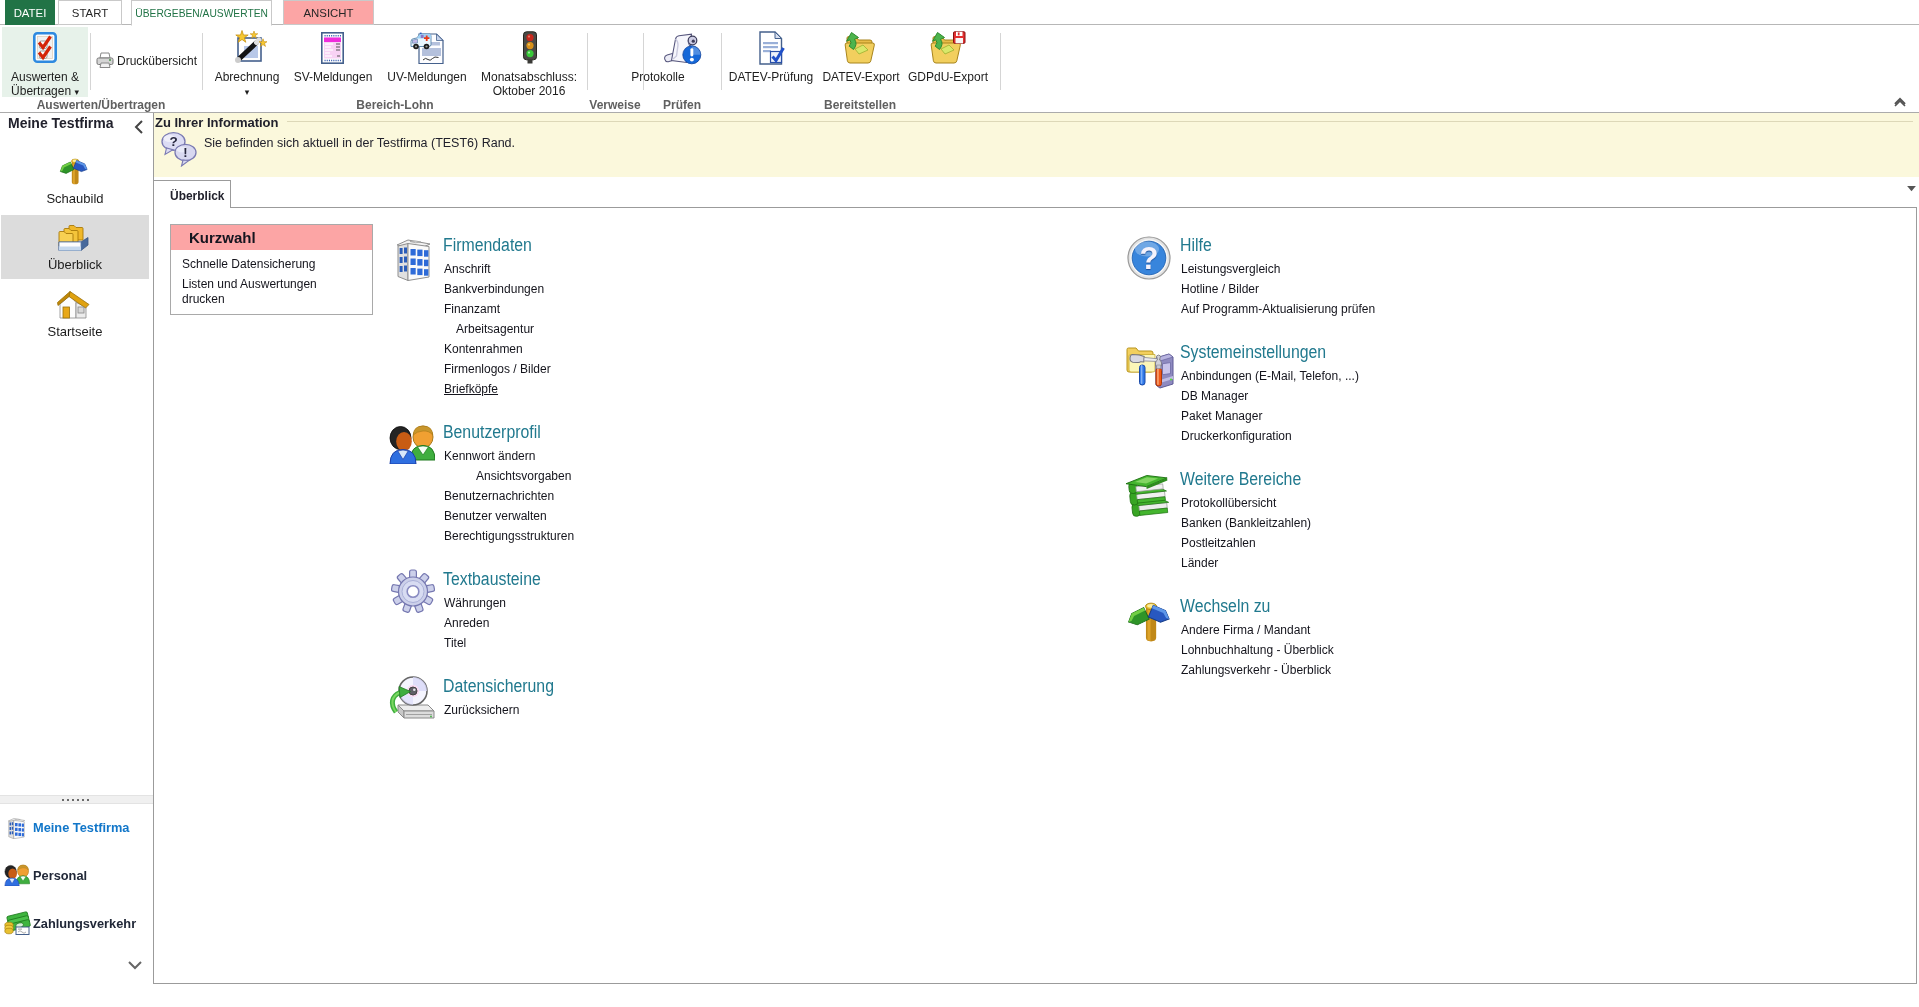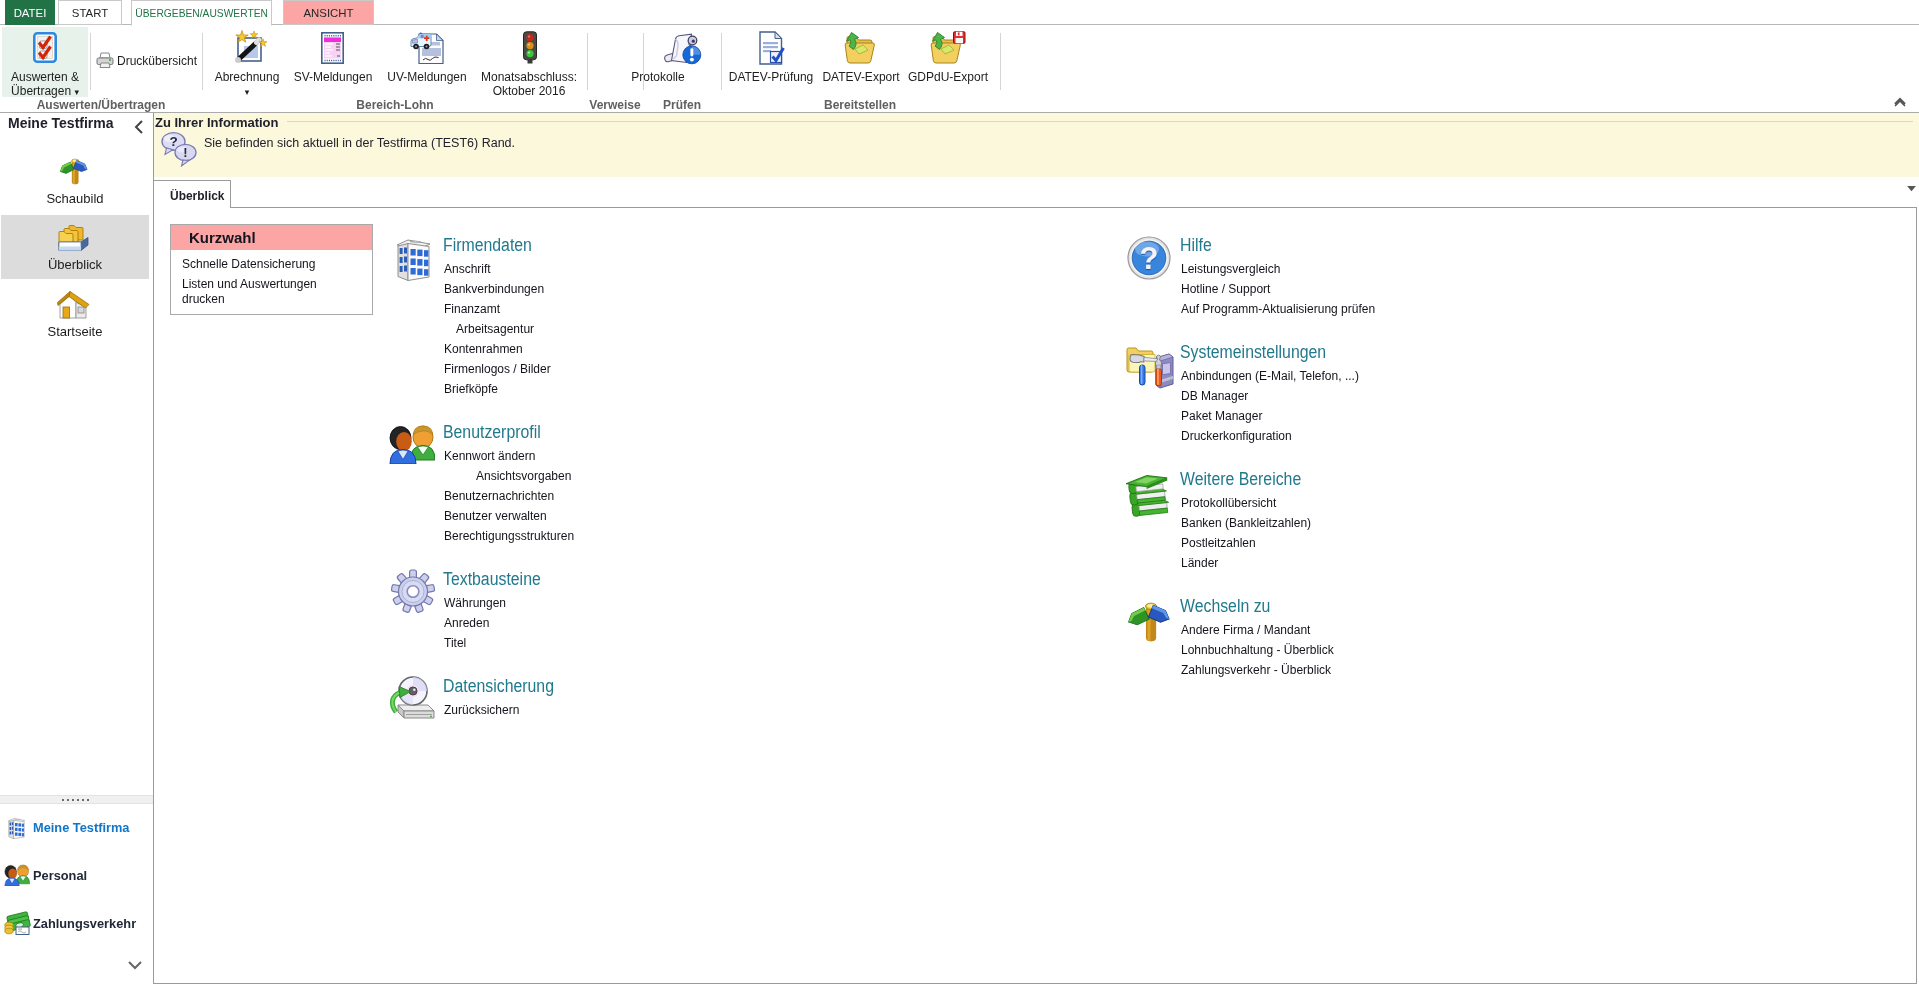--- a/index.html
+++ b/index.html
@@ -147,21 +147,21 @@
   </div>
 
   <div class="sec" id="sec-firmendaten">
     <div class="hdr" style="left:443px; top:235px;">Firmendaten</div>
     <div class="lnk" style="left:444px; top:262px;">Anschrift</div>
     <div class="lnk" style="left:444px; top:282px;">Bankverbindungen</div>
     <div class="lnk" style="left:444px; top:302px;">Finanzamt</div>
     <div class="lnk" style="left:456px; top:322px;">Arbeitsagentur</div>
     <div class="lnk" style="left:444px; top:342px;">Kontenrahmen</div>
     <div class="lnk" style="left:444px; top:362px;">Firmenlogos / Bilder</div>
-    <div class="lnk" style="left:444px; top:382px;">Briefköpfe</div>
+    <div class="lnk" style="left:444px; top:382px;text-decoration:underline;">Briefköpfe</div>
   </div>
   <div class="sec" id="sec-benutzerprofil">
     <div class="hdr" style="left:443px; top:422px;">Benutzerprofil</div>
     <div class="lnk" style="left:444px; top:449px;">Kennwort ändern</div>
     <div class="lnk" style="left:444px; top:469px;margin-left:32px;">Ansichtsvorgaben</div>
     <div class="lnk" style="left:444px; top:489px;">Benutzernachrichten</div>
     <div class="lnk" style="left:444px; top:509px;">Benutzer verwalten</div>
     <div class="lnk" style="left:444px; top:529px;">Berechtigungsstrukturen</div>
   </div>
   <div class="sec" id="sec-textbausteine">
@@ -171,21 +171,21 @@
     <div class="lnk" style="left:444px; top:636px;">Titel</div>
   </div>
   <div class="sec" id="sec-datensicherung">
     <div class="hdr" style="left:443px; top:676px;">Datensicherung</div>
     <div class="lnk" style="left:444px; top:703px;">Zurücksichern</div>
   </div>
 
   <div class="sec" id="sec-hilfe">
     <div class="hdr" style="left:1180px; top:235px;">Hilfe</div>
     <div class="lnk" style="left:1181px; top:262px;">Leistungsvergleich</div>
-    <div class="lnk" style="left:1181px; top:282px;">Hotline / Support</div>
+    <div class="lnk" style="left:1181px; top:282px;">Hotline / Bilder</div>
     <div class="lnk" style="left:1181px; top:302px;">Auf Programm-Aktualisierung prüfen</div>
   </div>
   <div class="sec" id="sec-system">
     <div class="hdr" style="left:1180px; top:342px;">Systemeinstellungen</div>
     <div class="lnk" style="left:1181px; top:369px;">Anbindungen (E-Mail, Telefon, ...)</div>
     <div class="lnk" style="left:1181px; top:389px;">DB Manager</div>
     <div class="lnk" style="left:1181px; top:409px;">Paket Manager</div>
     <div class="lnk" style="left:1181px; top:429px;">Druckerkonfiguration</div>
   </div>
   <div class="sec" id="sec-weitere">

